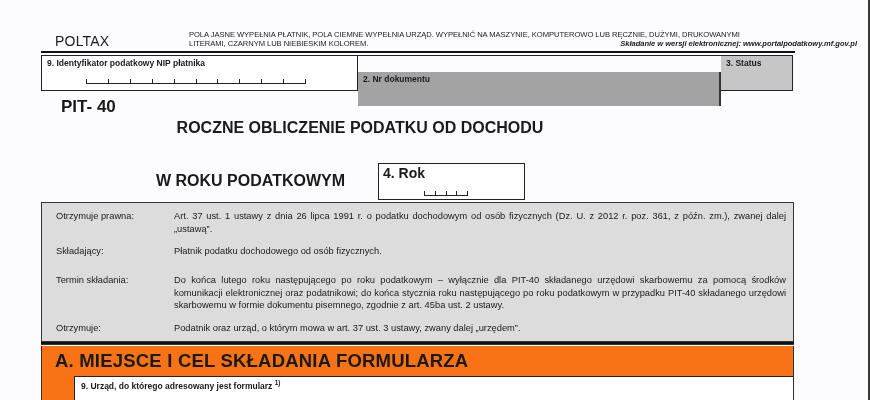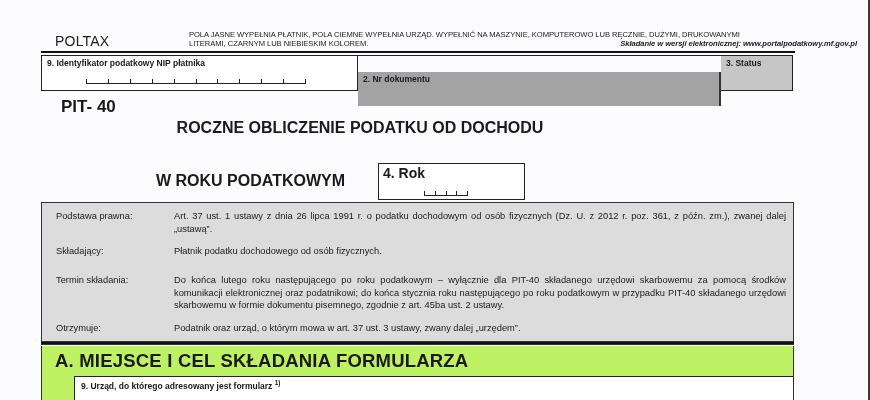--- a/index.html
+++ b/index.html
@@ -64,21 +64,21 @@
     }
     .info-row { position: absolute; left: 0; width: 100%; display: flex; }
     .info-row .k { position: absolute; left: 14px; width: 110px; }
     .info-row .v { position: absolute; left: 132px; width: 612px; text-align: justify; }
     .sec-sep {
       position: absolute; left: 41px; top: 342px; width: 753px; height: 3px;
       border-top: 2px solid #111; border-bottom: 1px solid #333; box-sizing: border-box;
     }
     .secA {
       position: absolute; left: 41px; top: 346px; width: 753px; height: 54px;
-      background: #bef264; border-left: 1.5px solid #333; border-right: 1.5px solid #333;
+      background: #f97316; border-left: 1.5px solid #333; border-right: 1.5px solid #333;
       box-sizing: border-box;
     }
     .secA .head {
       position: absolute; left: 13px; top: 4px; font-size: 18.5px; font-weight: bold; letter-spacing: 0.2px;
     }
     .field5 {
       position: absolute; left: 32px; top: 30px; width: 719px; height: 30px;
       background: #fff; border-top: 1.5px solid #222; border-left: 1.5px solid #222; box-sizing: border-box;
     }
     .field5 .lbl { position: absolute; left: 6px; top: 2px; font-size: 8.5px; font-weight: bold; }
@@ -138,21 +138,21 @@
   <div class="ticks" style="left:45px; top:26px; width:44px;">
     <span></span>
       <span></span>
       <span></span>
       <span></span>
   </div>
 </div>
 
 <div class="infobox">
   <div class="info-row" style="top:7px;">
-    <span class="k">Podstawa prawna:</span>
+    <span class="k">Otrzymuje prawna:</span>
     <span class="v">Art. 37 ust. 1 ustawy z dnia 26 lipca 1991 r. o podatku dochodowym od osób fizycznych (Dz. U. z 2012 r. poz. 361, z późn. zm.), zwanej dalej „ustawą”.</span>
   </div>
   <div class="info-row" style="top:42px;">
     <span class="k">Składający:</span>
     <span class="v">Płatnik podatku dochodowego od osób fizycznych.</span>
   </div>
   <div class="info-row" style="top:71px;">
     <span class="k">Termin składania:</span>
     <span class="v">Do końca lutego roku następującego po roku podatkowym – wyłącznie dla PIT-40 składanego urzędowi skarbowemu za pomocą środków komunikacji elektronicznej oraz podatnikowi; do końca stycznia roku następującego po roku podatkowym w przypadku PIT-40 składanego urzędowi skarbowemu w formie dokumentu pisemnego, zgodnie z art. 45ba ust. 2 ustawy.</span>
   </div>

